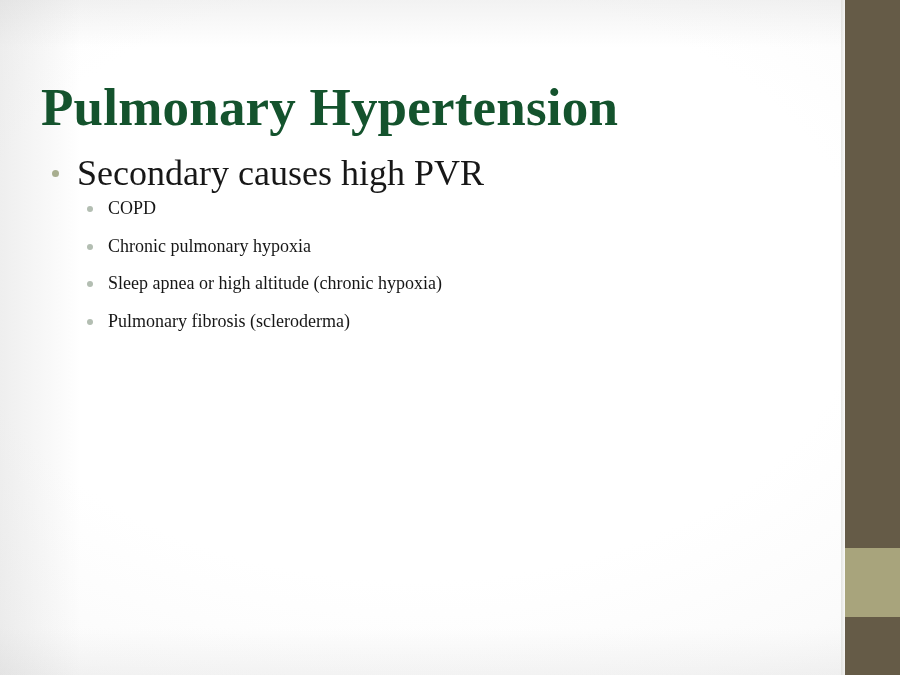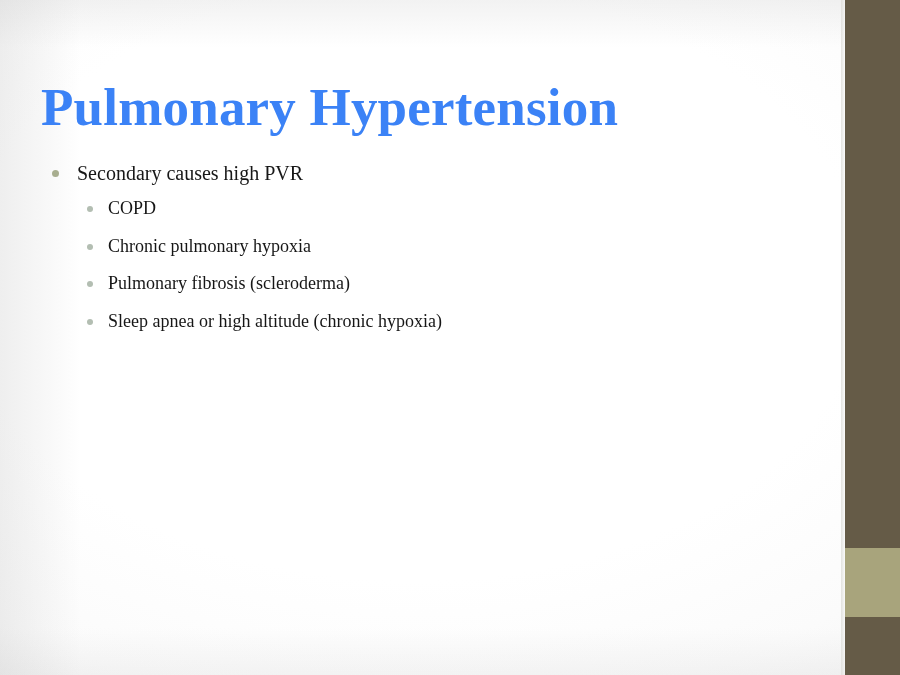--- a/index.html
+++ b/index.html
@@ -127,21 +127,21 @@
     margin-bottom: 7px;
   }
   .lvl1 > li.bullet > .dot {
     left: 9px;
     top: 15px;
     width: 7px;
     height: 7px;
     background: #A8AE8F;
   }
   .lvl1 > li.bullet > .txt {
-    font-size: 20px;
+    font-size: 36px;
     line-height: 36px;
     color: #171717;
   }
 
   
   ul.lvl2 {
     list-style: none;
     margin: 2px 0 0 0;
     padding: 0;
   }
@@ -173,21 +173,21 @@
   <div id="band-edge"></div>
 
   <div id="side-band">
     <div class="band-seg" id="band-top" style="background: rgb(101, 91, 71);"></div>
     <div class="band-seg" id="band-middle" style="background: rgb(168, 164, 124);"></div>
     <div class="band-seg" id="band-bottom" style="background: rgb(101, 91, 71);"></div>
   </div>
 
   <div id="content">
 
-    <h1 id="slide-title" style="color: #3b82f6;">Pulmonary Hypertension</h1>
+    <h1 id="slide-title" style="color: #14532d;">Pulmonary Hypertension</h1>
 
     <div id="body-list">
       <ul class="lvl lvl1">
 
         <li class="bullet">
           <span class="dot" style="background: rgb(168, 174, 143);"></span>
           <span class="txt">Secondary causes high PVR</span>
 
           <ul class="lvl lvl2">
 
@@ -196,26 +196,26 @@
               <span class="txt">COPD</span>
             </li>
 
             <li class="bullet">
               <span class="dot" style="background: rgb(179, 190, 178);"></span>
               <span class="txt">Chronic pulmonary hypoxia</span>
             </li>
 
             <li class="bullet">
               <span class="dot" style="background: rgb(179, 190, 178);"></span>
+              <span class="txt">Sleep apnea or high altitude (chronic hypoxia)</span>
+            </li>
+
+            <li class="bullet">
+              <span class="dot" style="background: rgb(179, 190, 178);"></span>
               <span class="txt">Pulmonary fibrosis (scleroderma)</span>
-            </li>
-
-            <li class="bullet">
-              <span class="dot" style="background: rgb(179, 190, 178);"></span>
-              <span class="txt">Sleep apnea or high altitude (chronic hypoxia)</span>
             </li>
 
 
           </ul>
         </li>
 
       </ul>
     </div>
 
   </div>

